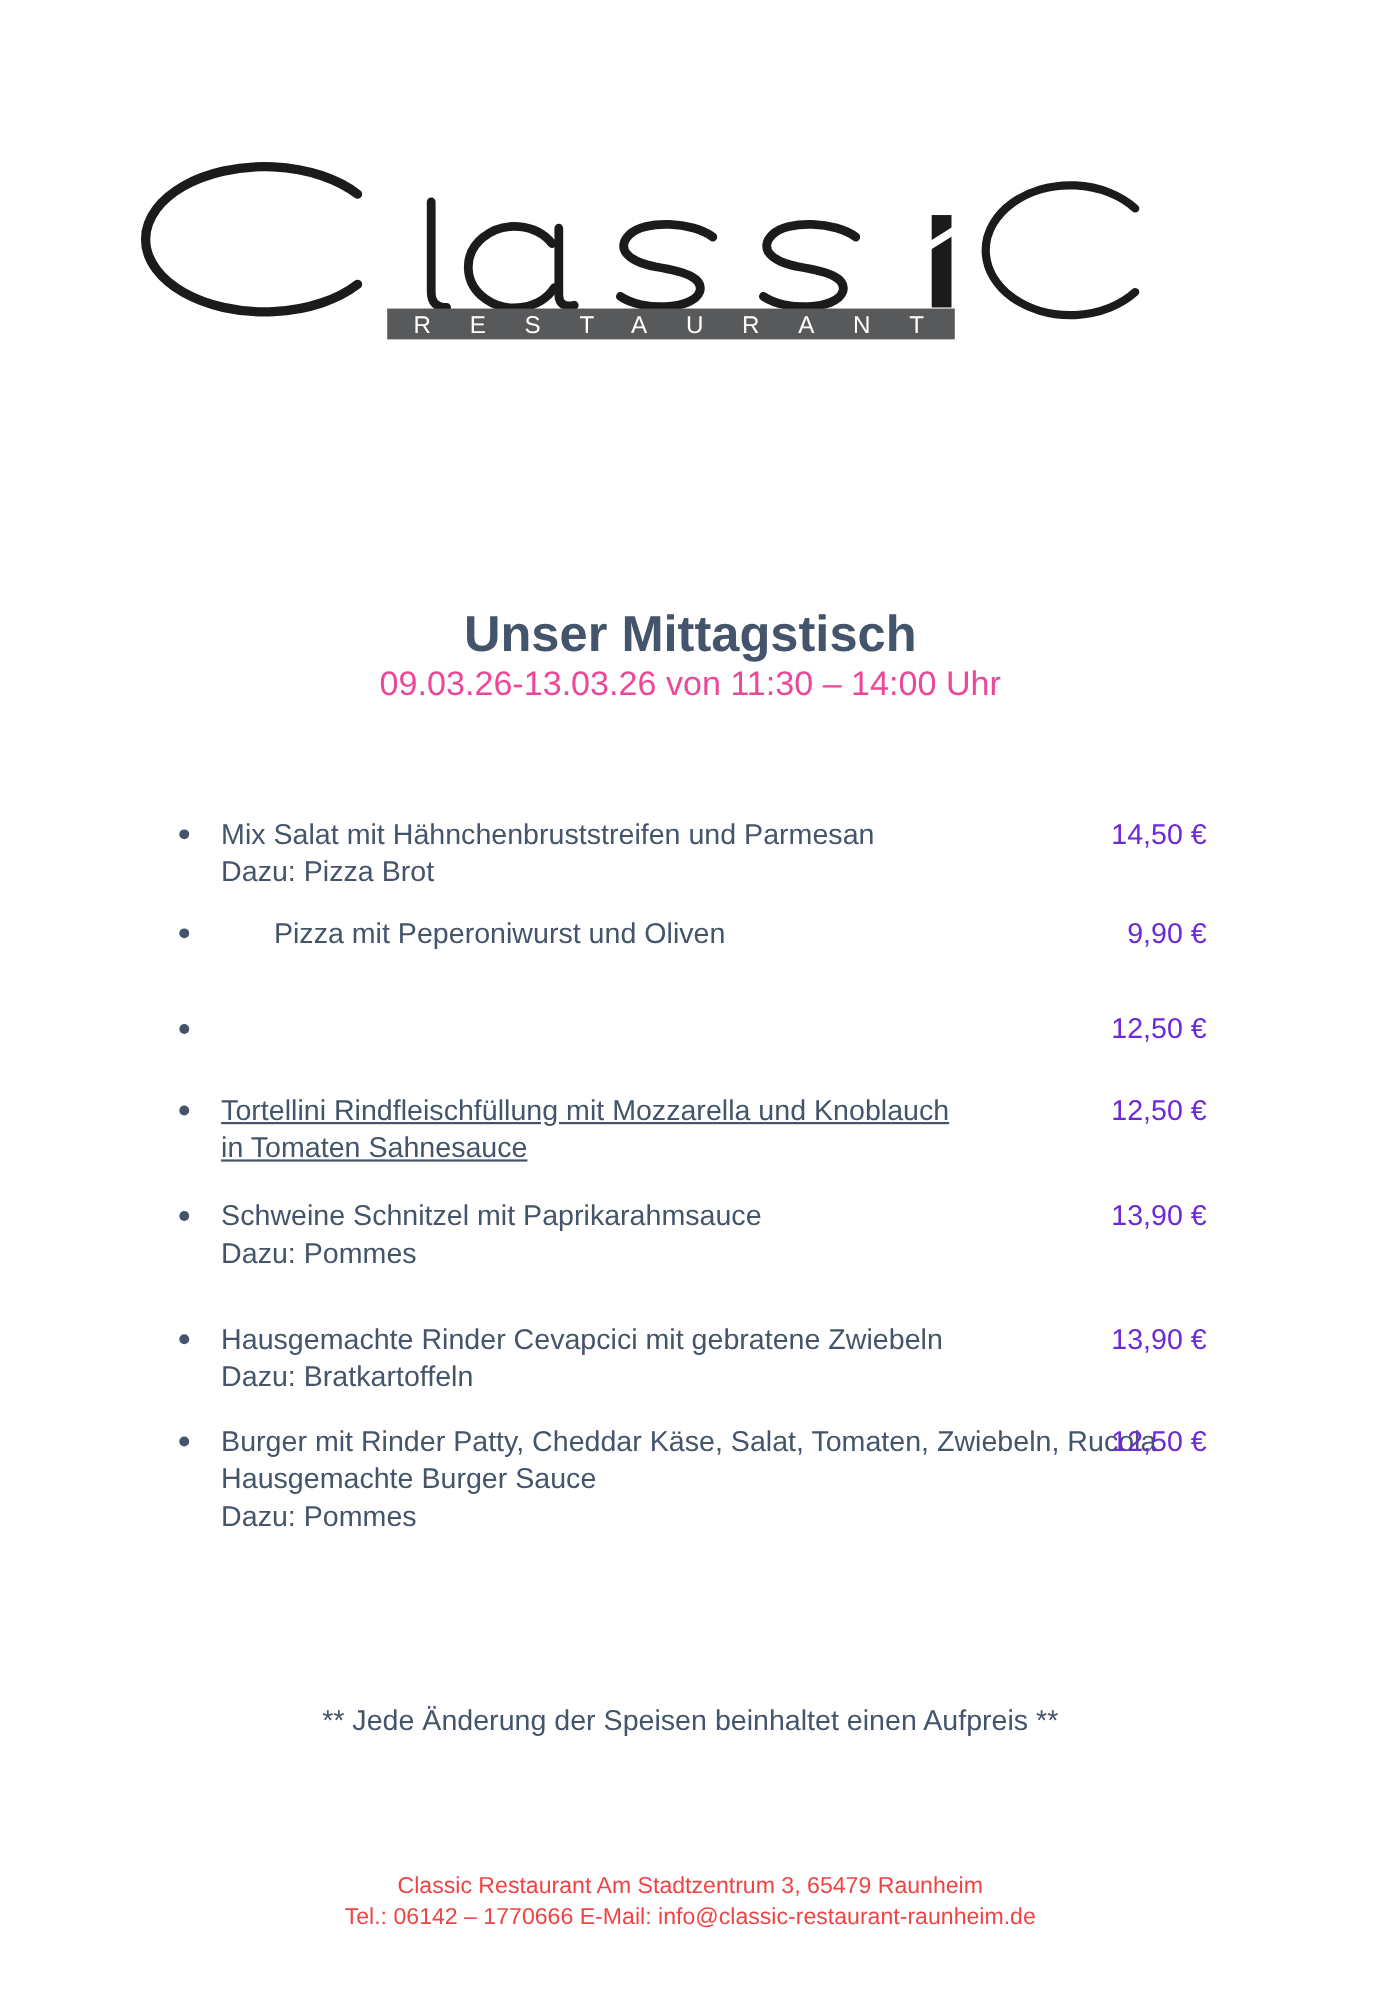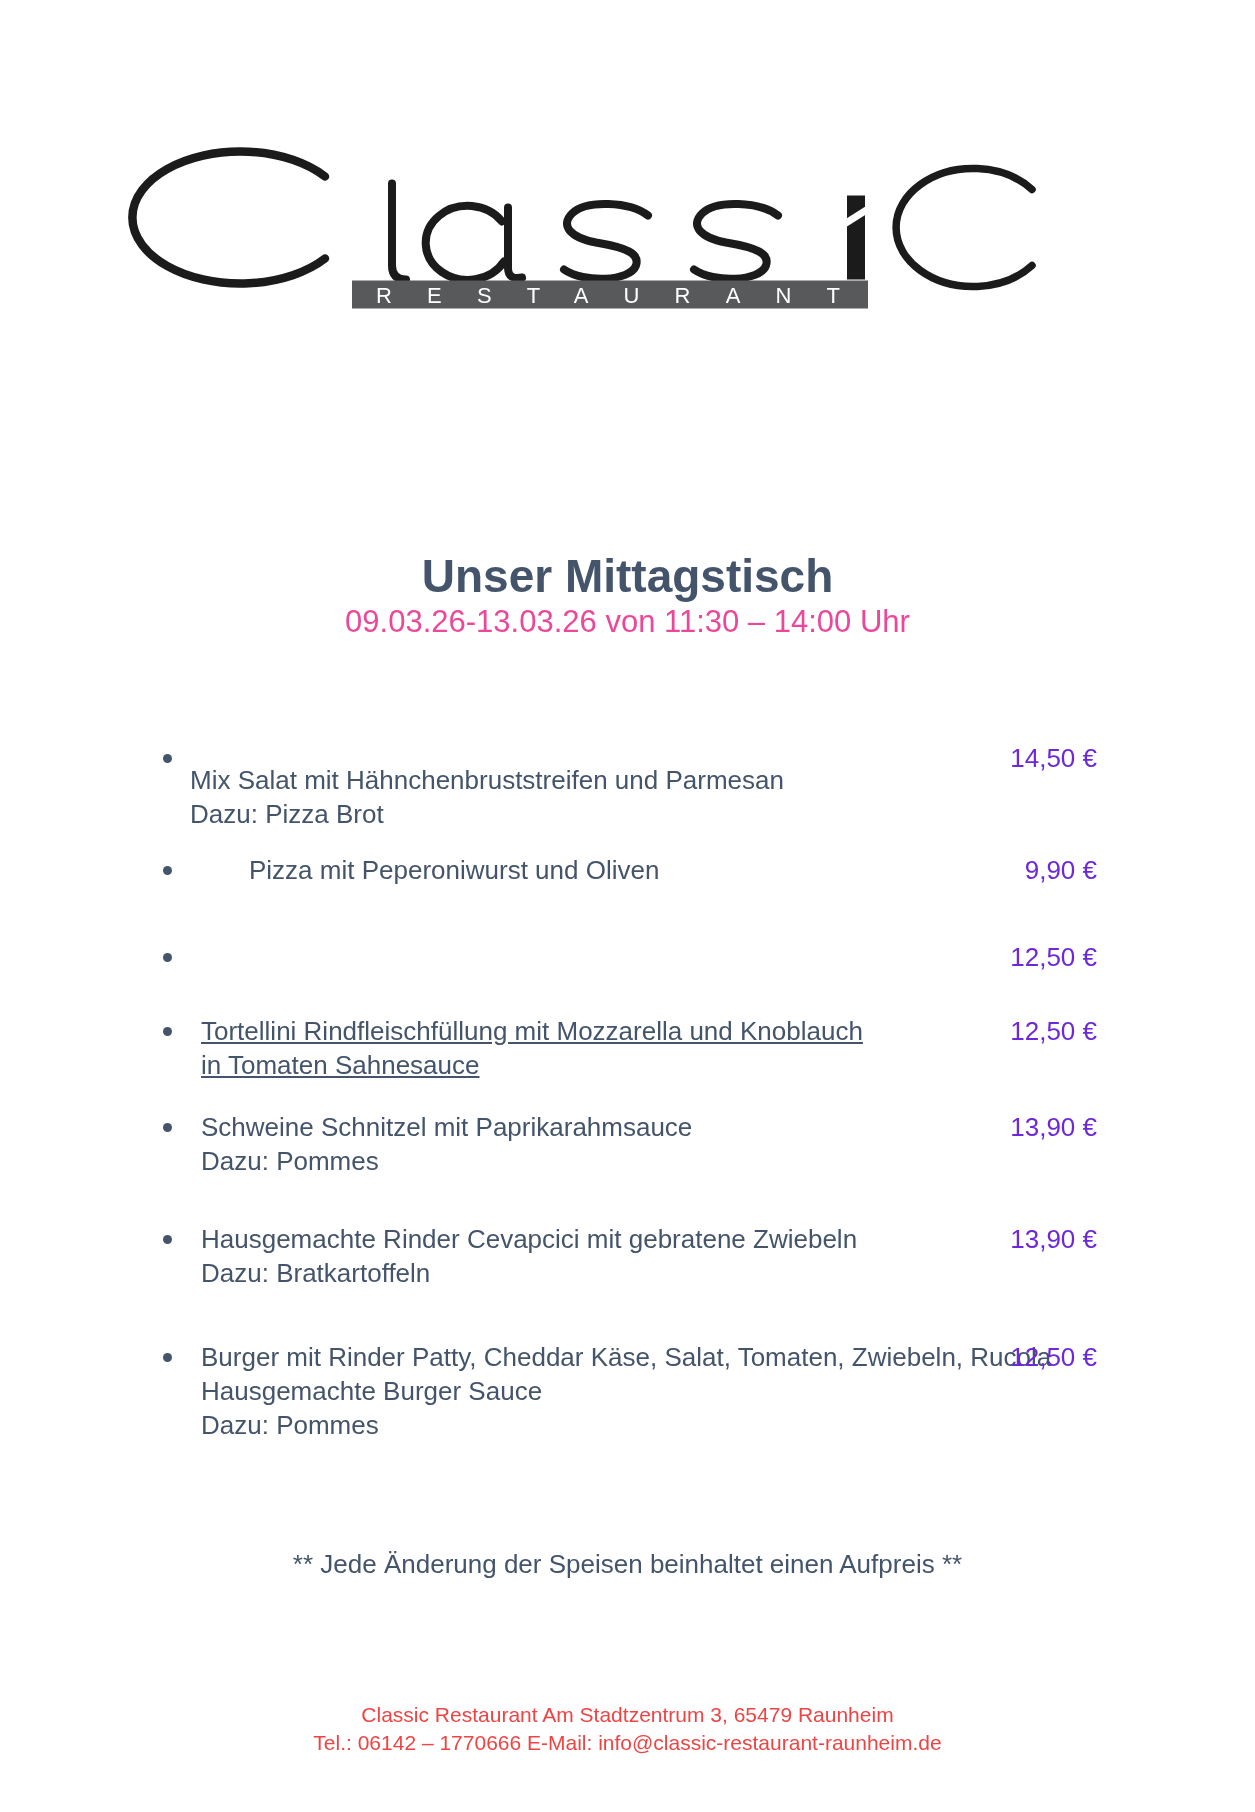--- a/index.html
+++ b/index.html
@@ -32,26 +32,26 @@
   }
   .subtitle {
     position:absolute; top:604px; left:0; width:100%;
     text-align:center;
     font-size:31px; color:#ec4899;
   }
 
   
   .menu { position:absolute; top:741px; left:161px; right:158px; }
   .menu-row { position:relative; display:flex; align-items:flex-start; }
-  .menu-row:nth-child(1) { margin-bottom:22px;flex-direction:column; }
+  .menu-row:nth-child(1) { margin-bottom:22px; }
   .menu-row:nth-child(2) { margin-bottom:53px;gap:48px; }
   .menu-row:nth-child(3) { margin-bottom:52px; }
   .menu-row:nth-child(4) { margin-bottom:28px;text-decoration:underline; }
   .menu-row:nth-child(5) { margin-bottom:44px; }
-  .menu-row:nth-child(6) { margin-bottom:50px; }
+  .menu-row:nth-child(6) { margin-bottom:25px; }
   .bullet {
     flex:0 0 auto;
     width:9px; height:9px; border-radius:50%;
     background:#44546A;
     margin:13px 0 0 2px;
   }
   .item-text { margin-left:29px; }
   .item-text div {
     font-size:26px; line-height:34px; color:#44546A; white-space:nowrap;
   }

